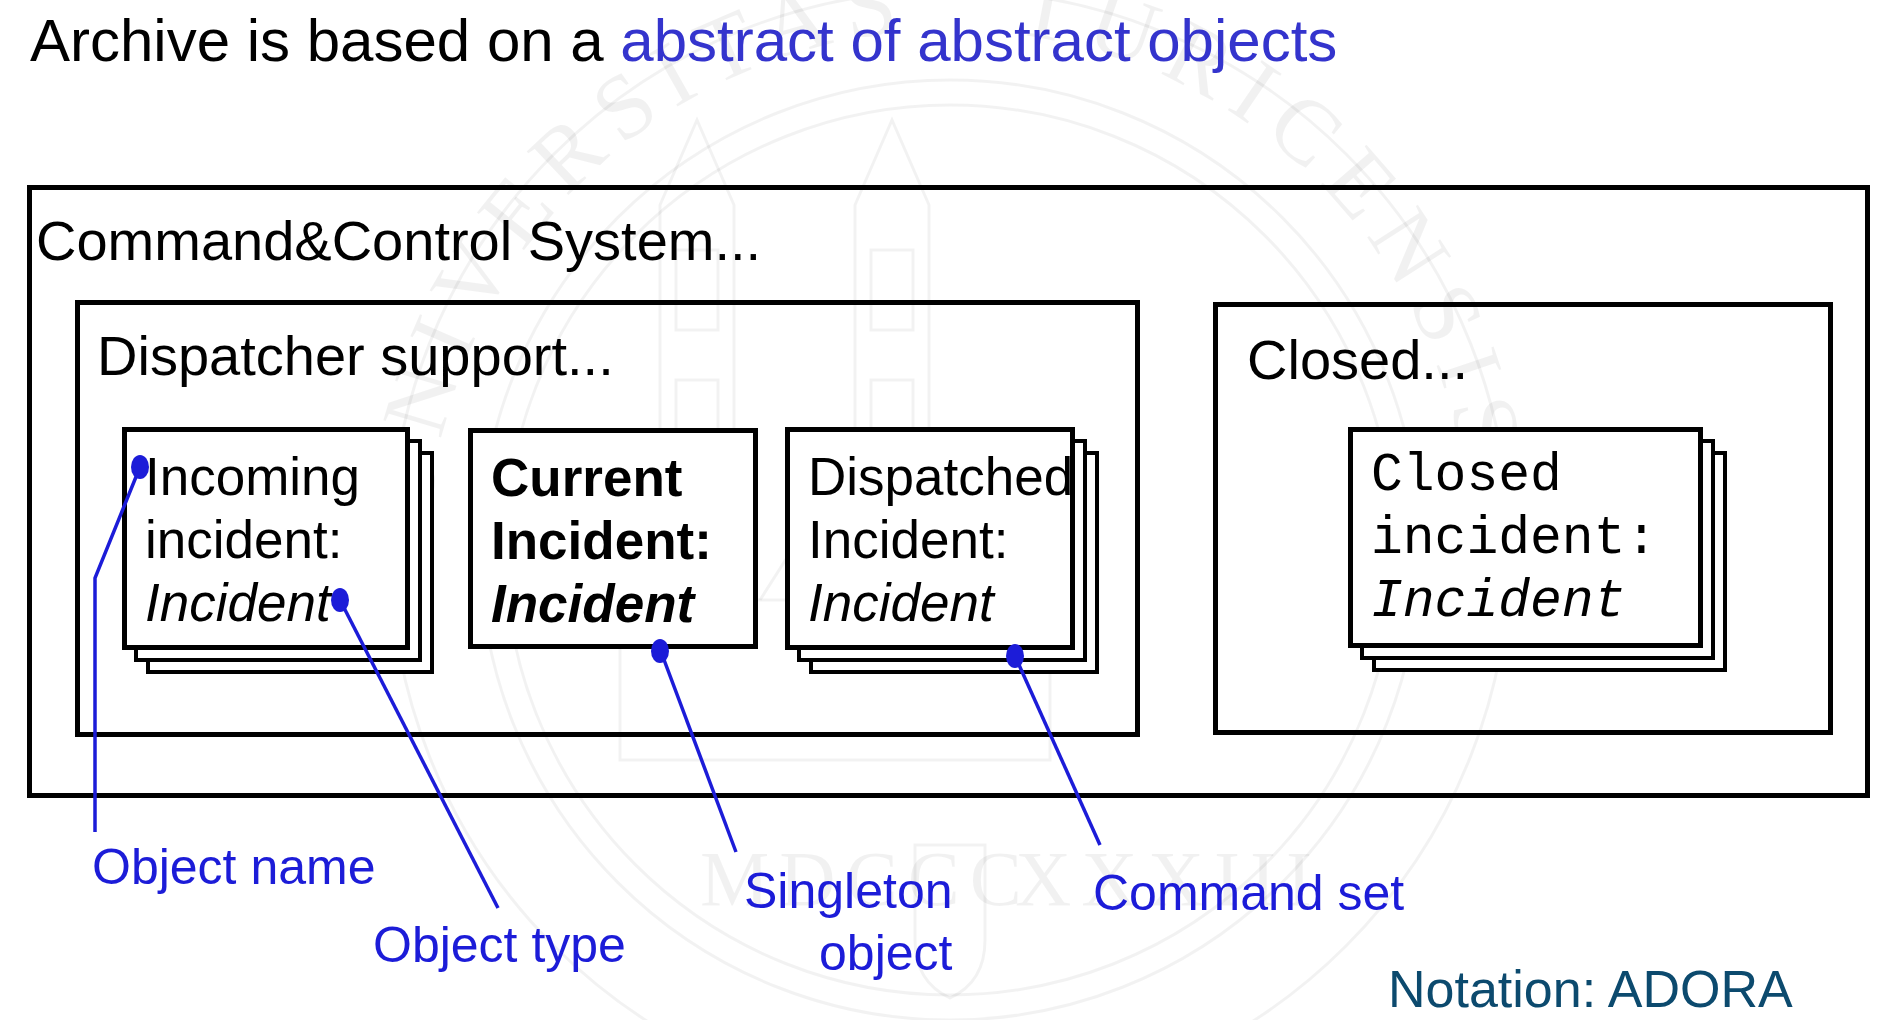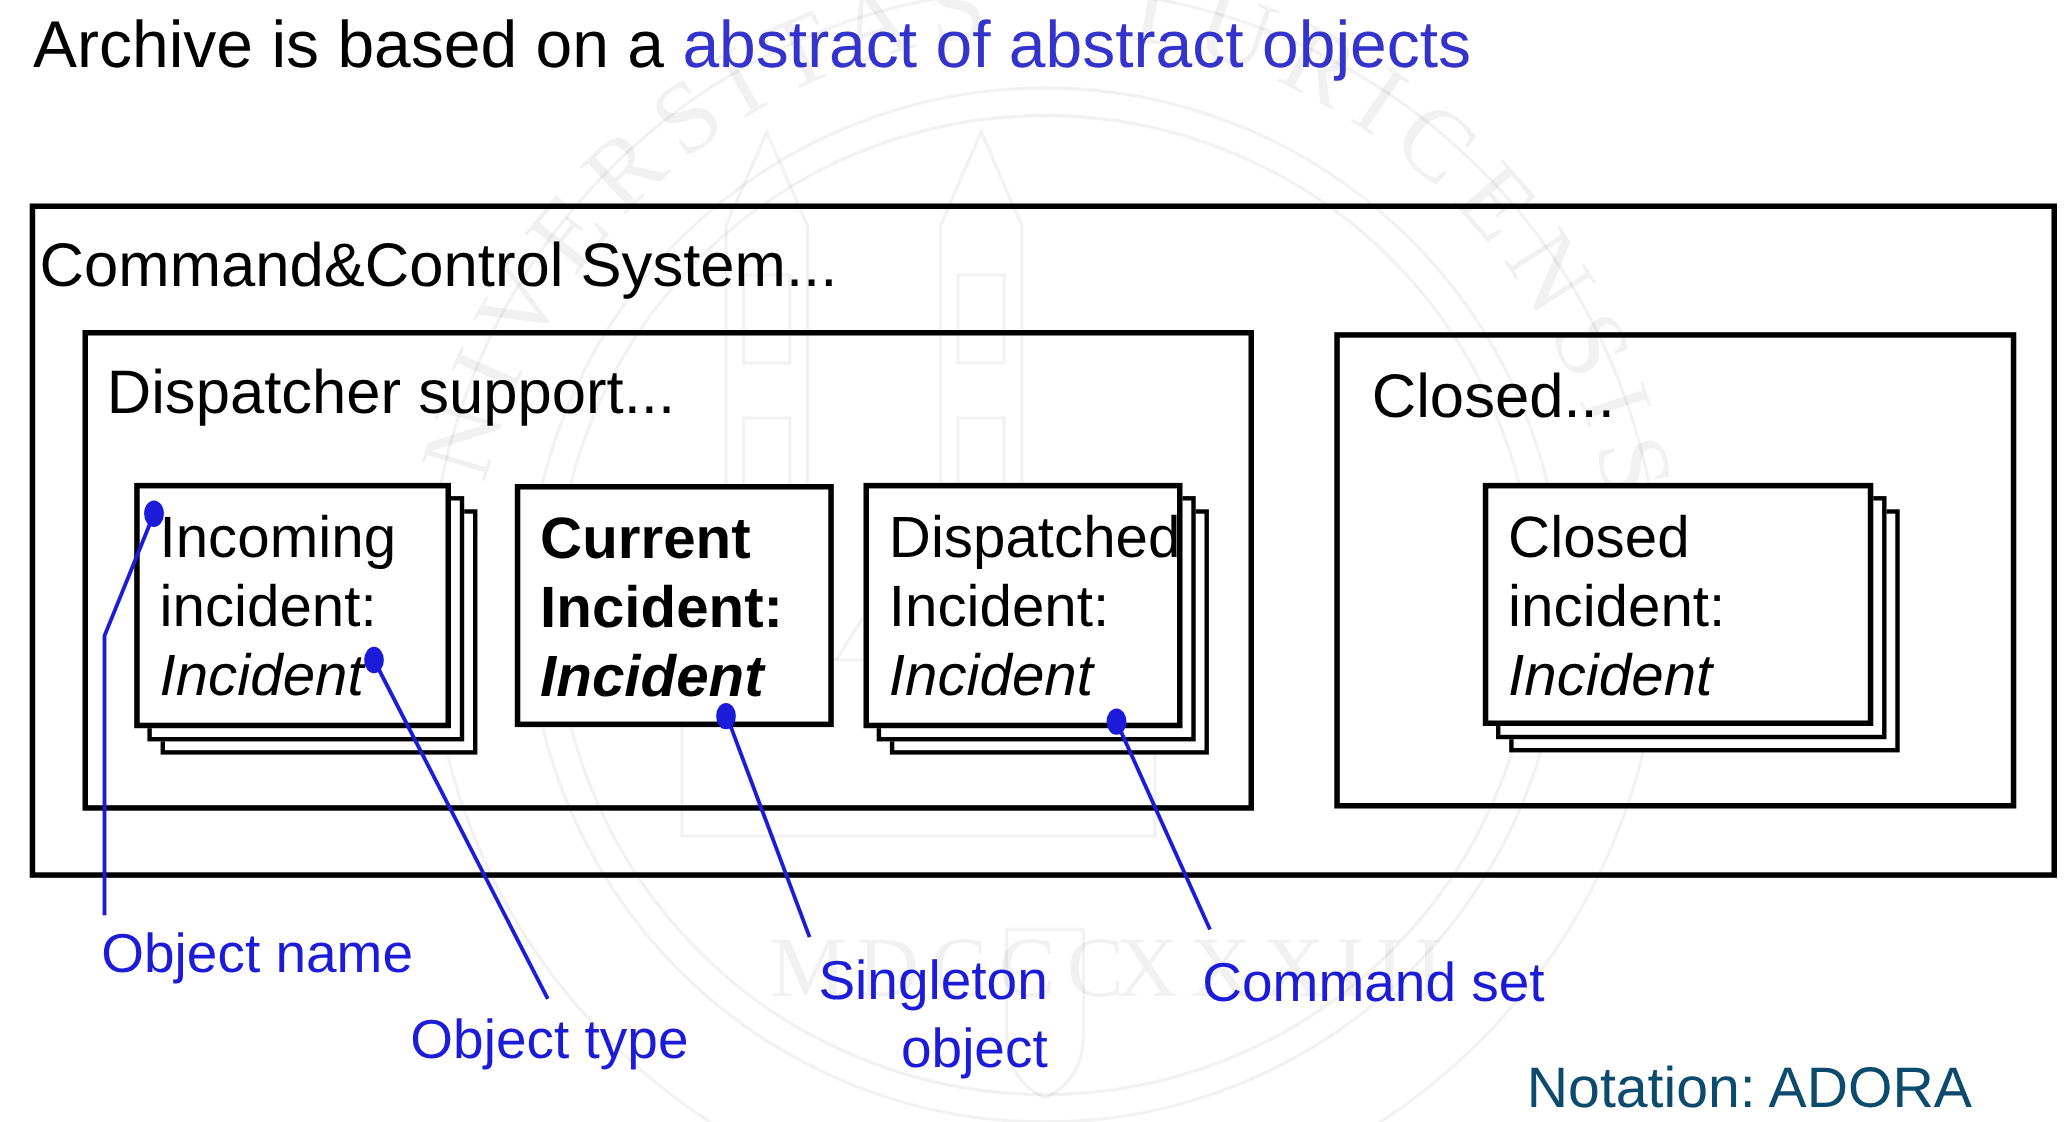--- a/index.html
+++ b/index.html
@@ -14,21 +14,21 @@
   
   .title{position:absolute;left:30px;top:6px;font-size:60px;line-height:70px;
          white-space:nowrap;z-index:3;}
   .title .hl{color:#3434cd;}
 
   
   .cbox{position:absolute;border:5px solid #000;background:transparent;box-sizing:border-box;}
   .cbox-label{position:absolute;font-size:56px;white-space:nowrap;}
 
   
-  .obj{position:absolute;margin-top:12px;}
+  .obj{position:absolute;}
   .obj .layer{position:absolute;left:0;top:0;width:100%;height:100%;
               background:#fff;border:4px solid #000;box-sizing:border-box;}
   .obj .layer.l3{transform:translate(24px,24px);}
   .obj .layer.l2{transform:translate(12px,12px);}
   .obj .card{position:absolute;left:0;top:0;width:100%;height:100%;
              background:#fff;border:5px solid #000;box-sizing:border-box;
              padding:13px 0 0 18px;}
   .obj .card .tline{font-size:53px;line-height:63px;white-space:nowrap;}
   .obj .card .tline.type{font-style:italic;}
 
@@ -109,21 +109,21 @@
   <div class="obj" style="left:785px;top:427px;width:290px;height:223px;">
     <div class="layer l3"></div>
     <div class="layer l2"></div>
     <div class="card">
       <div class="tline">Dispatched</div>
       <div class="tline">Incident:</div>
       <div class="tline type">Incident</div>
     </div>
   </div>
 
-  <div class="obj" style="left:1348px;top:427px;width:355px;height:221px;">
+  <div class="obj" style="left:1348px;top:427px;width:355px;height:221px;font-family:Liberation Mono, monospace;">
     <div class="layer l3"></div>
     <div class="layer l2"></div>
     <div class="card">
       <div class="tline">Closed</div>
       <div class="tline">incident:</div>
       <div class="tline type">Incident</div>
     </div>
   </div>
 
   <div class="ann" style="left:92px;top:836px;">Object name</div>

